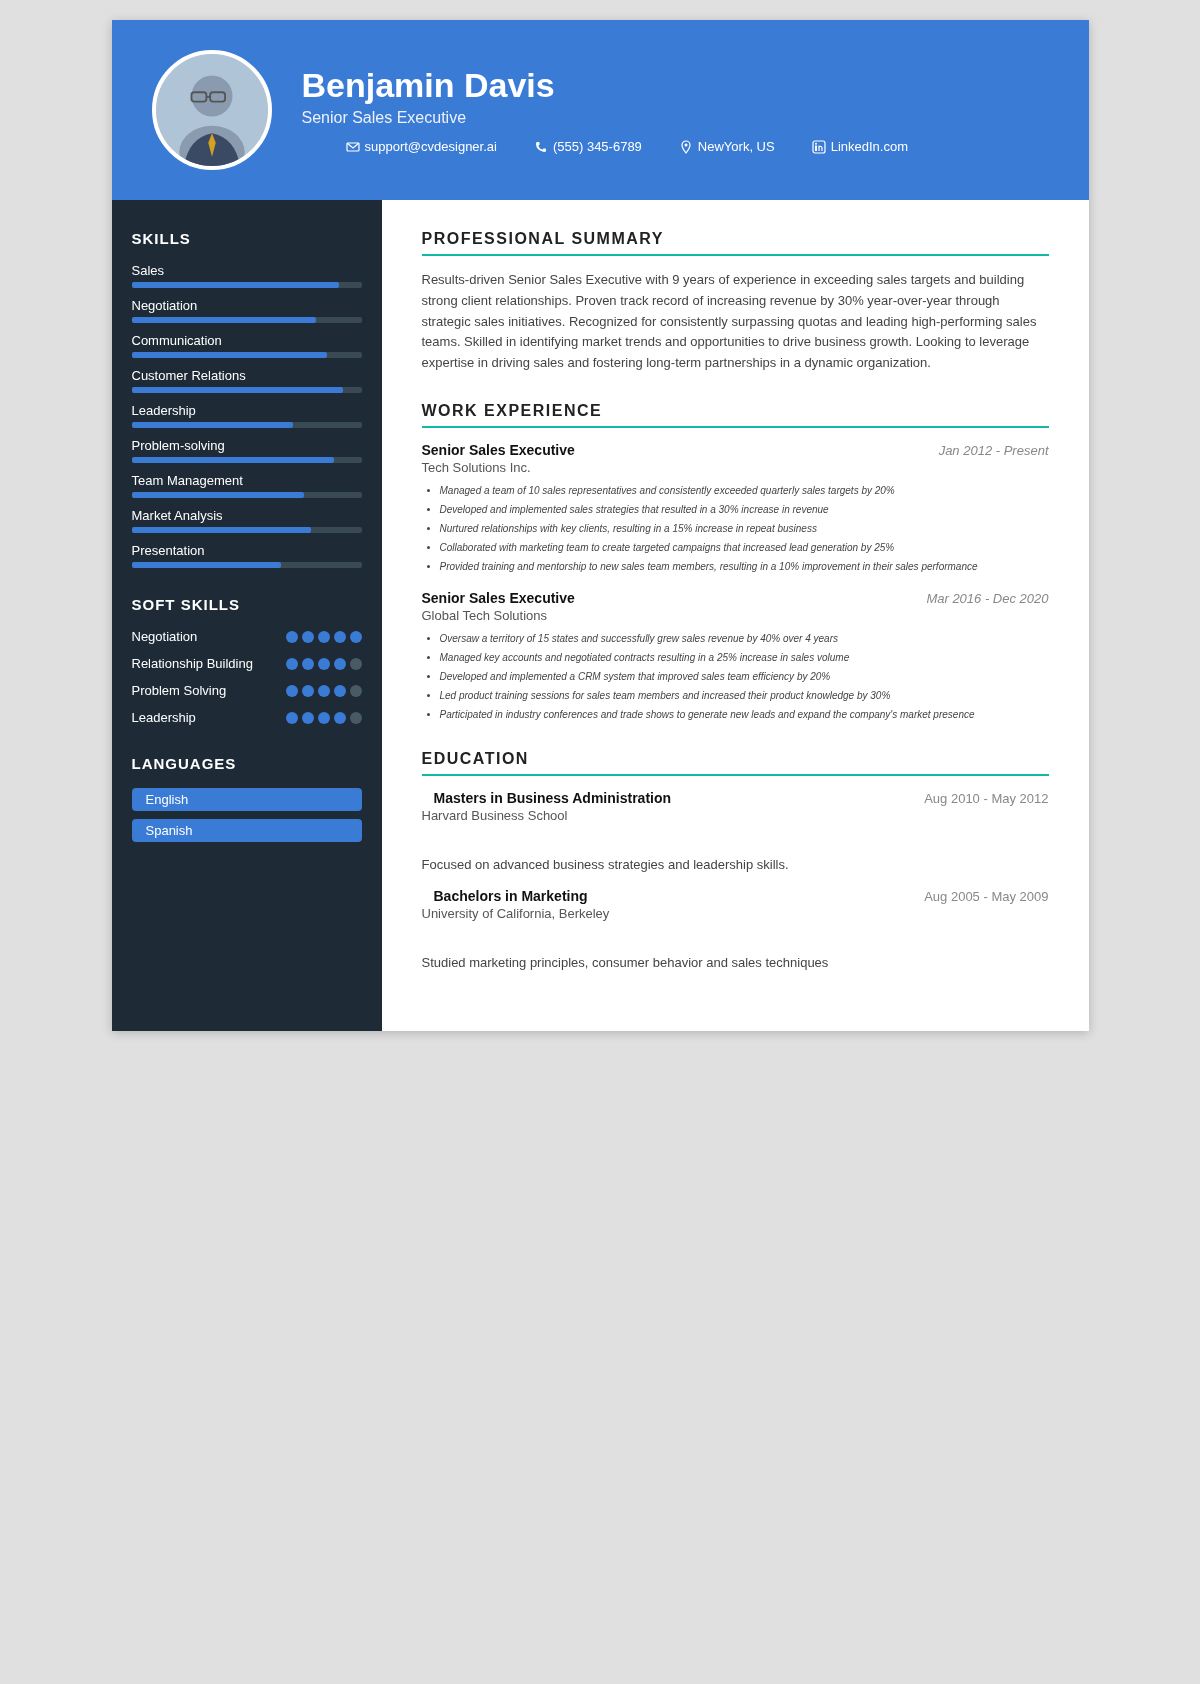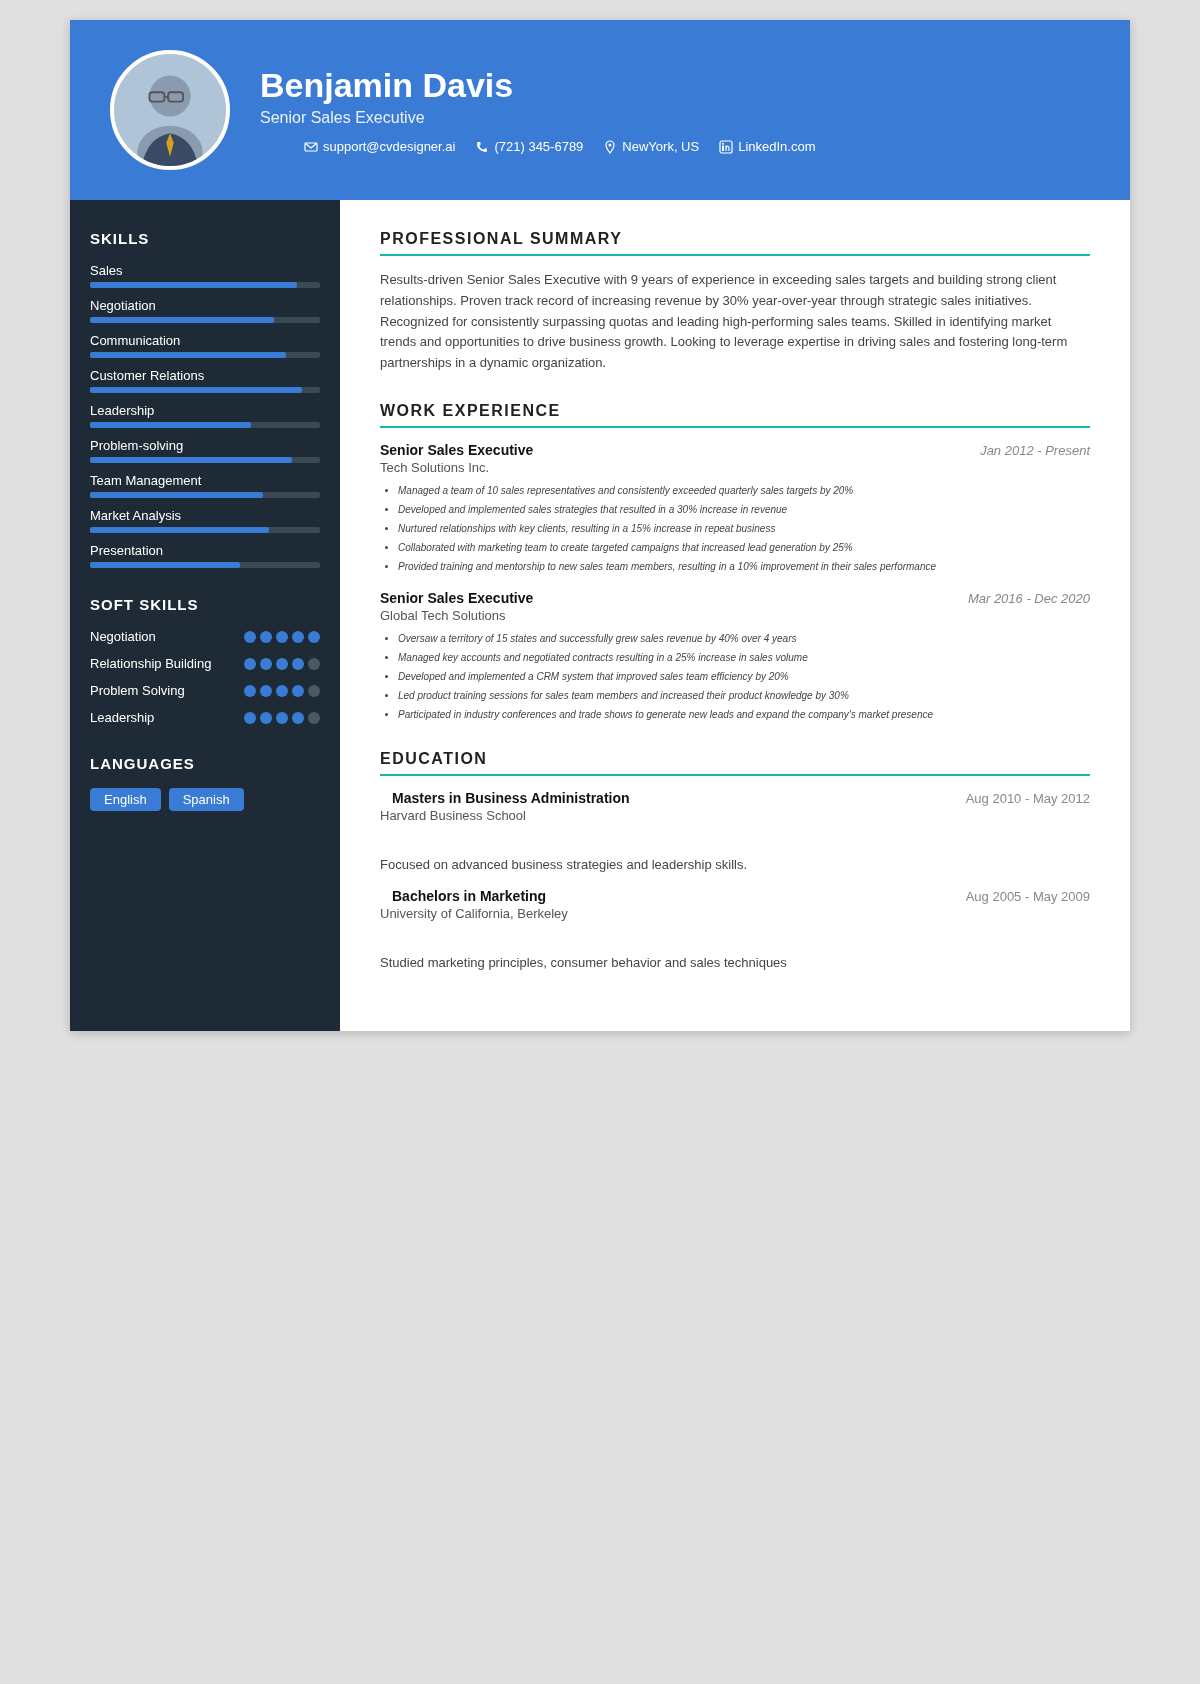--- a/index.html
+++ b/index.html
@@ -4,21 +4,21 @@
   <style>
     * { box-sizing: border-box; margin: 0; padding: 0; }
     body {
       font-family: Arial, sans-serif;
       background: #e0e0e0;
       display: flex;
       justify-content: center;
       padding: 20px;
     }
     .resume {
-      width: 1060px;
+      width: 977px;
       background: #fff;
       box-shadow: 0 2px 10px rgba(0,0,0,0.2);
     }
     
     .header {
       background: #3a7bd5;
       display: flex;
       align-items: center;
       padding: 30px 40px;
       gap: 30px;
@@ -45,21 +45,21 @@
       font-weight: bold;
       margin-bottom: 4px;
     }
     .header-title {
       font-size: 16px;
       margin-bottom: 12px;
       opacity: 0.9;
     }
     .header-contacts {
       display: flex;
-      gap: 20px;
+      gap: 37px;
       font-size: 13px;
       flex-wrap: wrap;
       padding-left: 44px;
     }
     .header-contacts span {
       display: flex;
       align-items: center;
       gap: 5px;
     }
     
@@ -118,21 +118,21 @@
       gap: 4px;
     }
     .dot {
       width: 12px;
       height: 12px;
       border-radius: 50%;
     }
     .dot.filled { background: #3a7bd5; }
     .dot.empty { background: #4a5a65; }
     
-    .lang-tags { display: flex; gap: 8px; flex-wrap: wrap; }
+    .lang-tags { display: flex; gap: 8px; flex-wrap: wrap; flex-direction: column; }
     .lang-tag {
       background: #3a7bd5;
       color: #fff;
       padding: 4px 14px;
       border-radius: 4px;
       font-size: 13px;
     }
     
     .main {
       flex: 1;
@@ -245,21 +245,21 @@
           <svg width="14" height="14" viewBox="0 0 14 14" fill="white">
               <rect x="1" y="3" width="12" height="8" rx="1" fill="none" stroke="white" stroke-width="1.2"></rect>
               <polyline points="1,3 7,8 13,3" fill="none" stroke="white" stroke-width="1.2"></polyline>
             </svg>
           <span>support@cvdesigner.ai</span>
         </span>
         <span>
           <svg width="14" height="14" viewBox="0 0 14 14" fill="white">
               <path d="M3 2 Q2 2 2 4 Q2 10 10 12 Q12 12 12 11 L12 9 Q12 8.5 11 8.5 L9.5 8.5 Q9 8.5 9 9 Q9 9.5 8.5 9.5 Q5 9 4.5 5.5 Q4.5 5 5 5 Q5.5 5 5.5 4.5 L5.5 3 Q5.5 2 5 2 Z" fill="white"></path>
             </svg>
-          <span>(721) 345-6789</span>
+          <span>(555) 345-6789</span>
         </span>
         <span>
           <svg width="14" height="14" viewBox="0 0 14 14" fill="white">
               <path d="M7 1 C4.8 1 3 2.8 3 5 C3 8 7 13 7 13 S11 8 11 5 C11 2.8 9.2 1 7 1 Z" fill="none" stroke="white" stroke-width="1.2"></path>
               <circle cx="7" cy="5" r="1.5" fill="white"></circle>
             </svg>
           <span>NewYork, US</span>
         </span>
         <span>
           <svg width="14" height="14" viewBox="0 0 14 14" fill="white">

